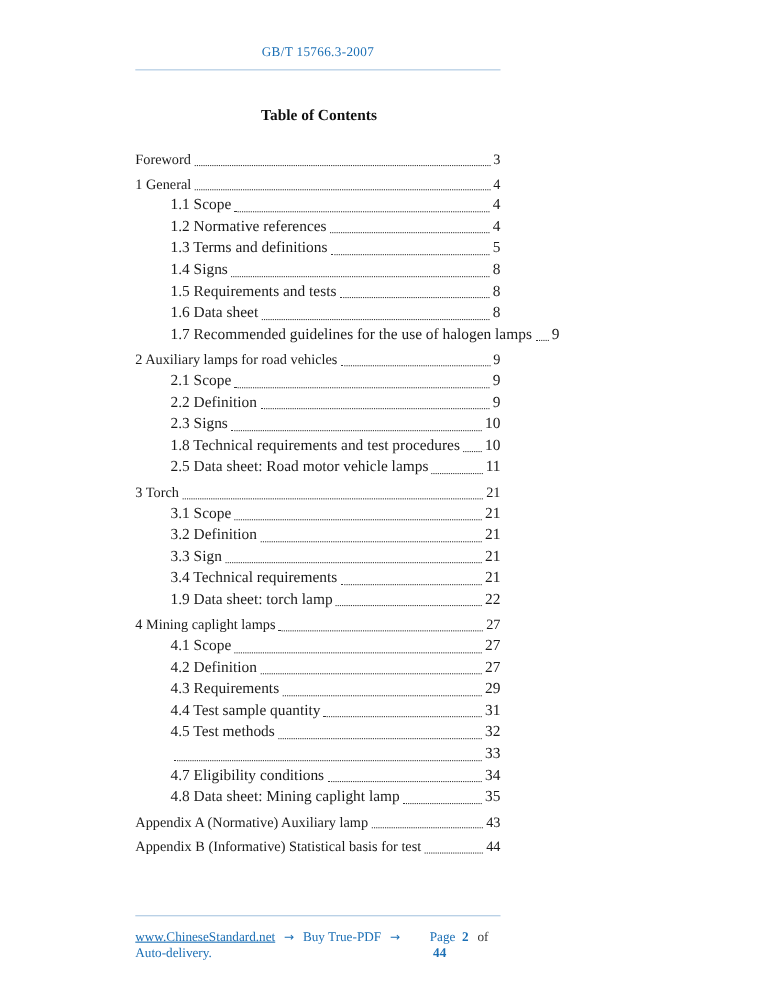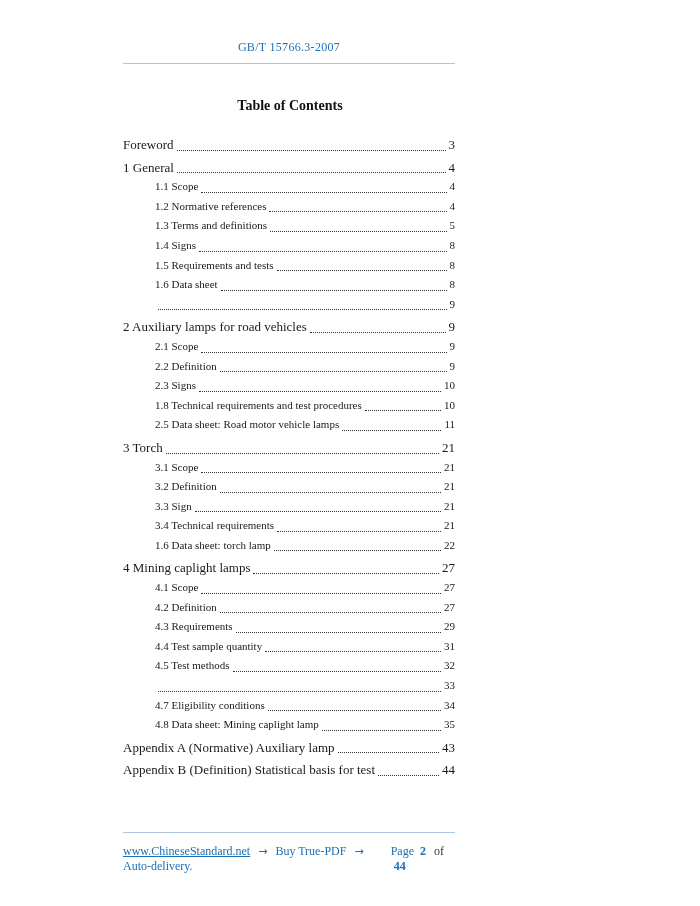--- a/index.html
+++ b/index.html
@@ -60,21 +60,21 @@
     line-height: 19.6px;
   }
   .toc-row.level-0 {
     font-size: 13px;
     margin-top: 3px;
   }
   .toc-row.level-0:first-child {
     margin-top: 0;
   }
   .toc-row.level-1 {
-    font-size: 11px;
+    font-size: 14px;
     padding-left: 32px;
   }
   .toc-label {
     white-space: nowrap;
   }
   .leader {
     flex: 1;
     margin: 0 3px 4px 3px;
     border-bottom: 1.4px dotted #333333;
     min-width: 12px;
@@ -170,20 +170,21 @@
         <span class="toc-label">1.5 Requirements and tests</span>
         <span class="leader"></span>
         <span class="toc-page">8</span>
       </div>
       <div class="toc-row level-1">
         <span class="toc-label">1.6 Data sheet</span>
         <span class="leader"></span>
         <span class="toc-page">8</span>
       </div>
       <div class="toc-row level-1">
+        <span class="toc-label">1.7 Recommended guidelines for the use of halogen lamps</span>
         <span class="leader"></span>
         <span class="toc-page">9</span>
       </div>
       <div class="toc-row level-0">
         <span class="toc-label">2 Auxiliary lamps for road vehicles</span>
         <span class="leader"></span>
         <span class="toc-page">9</span>
       </div>
       <div class="toc-row level-1">
         <span class="toc-label">2.1 Scope</span>
@@ -229,21 +230,21 @@
         <span class="toc-label">3.3 Sign</span>
         <span class="leader"></span>
         <span class="toc-page">21</span>
       </div>
       <div class="toc-row level-1">
         <span class="toc-label">3.4 Technical requirements</span>
         <span class="leader"></span>
         <span class="toc-page">21</span>
       </div>
       <div class="toc-row level-1">
-        <span class="toc-label">1.6 Data sheet: torch lamp</span>
+        <span class="toc-label">1.9 Data sheet: torch lamp</span>
         <span class="leader"></span>
         <span class="toc-page">22</span>
       </div>
       <div class="toc-row level-0">
         <span class="toc-label">4 Mining caplight lamps</span>
         <span class="leader"></span>
         <span class="toc-page">27</span>
       </div>
       <div class="toc-row level-1">
         <span class="toc-label">4.1 Scope</span>
@@ -283,21 +284,21 @@
         <span class="toc-label">4.8 Data sheet: Mining caplight lamp</span>
         <span class="leader"></span>
         <span class="toc-page">35</span>
       </div>
       <div class="toc-row level-0">
         <span class="toc-label">Appendix A (Normative) Auxiliary lamp</span>
         <span class="leader"></span>
         <span class="toc-page">43</span>
       </div>
       <div class="toc-row level-0">
-        <span class="toc-label">Appendix B (Definition) Statistical basis for test</span>
+        <span class="toc-label">Appendix B (Informative) Statistical basis for test</span>
         <span class="leader"></span>
         <span class="toc-page">44</span>
       </div>
     </div>
 
   <div class="footer">
     <hr class="rule">
     <div class="footer-row">
       <span class="footer-left">
         <span class="link">www.ChineseStandard.net</span>

